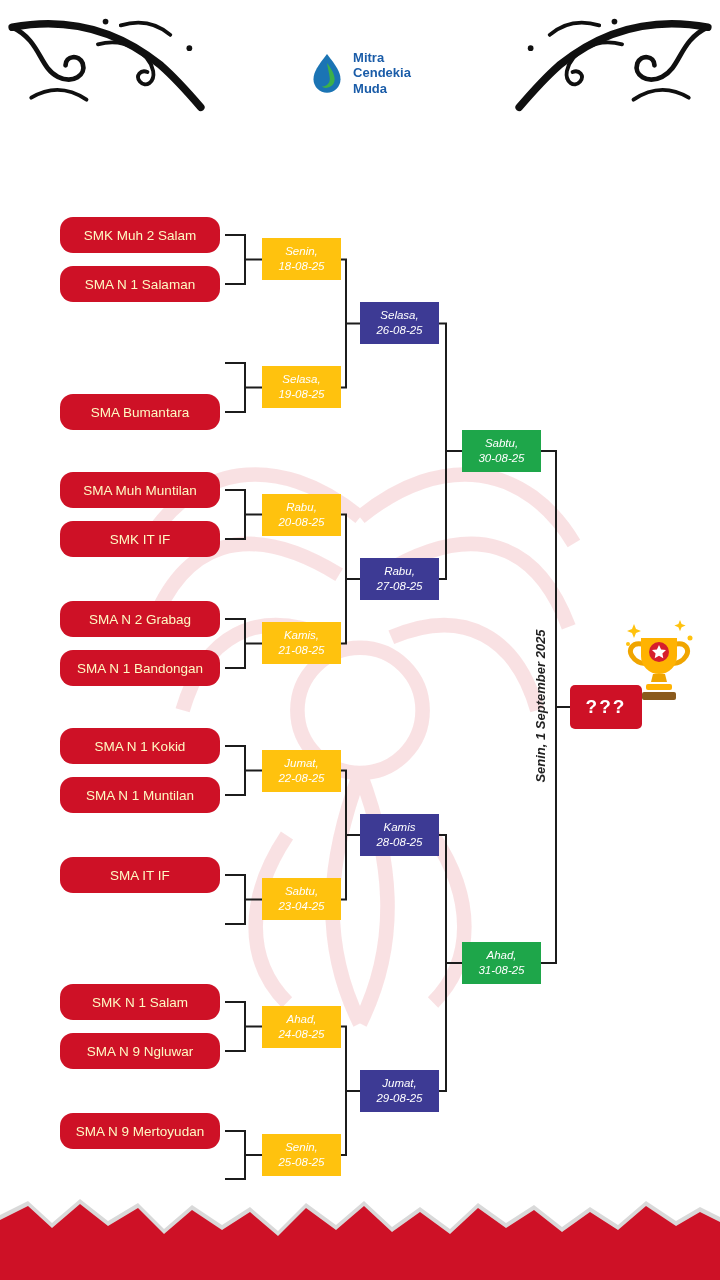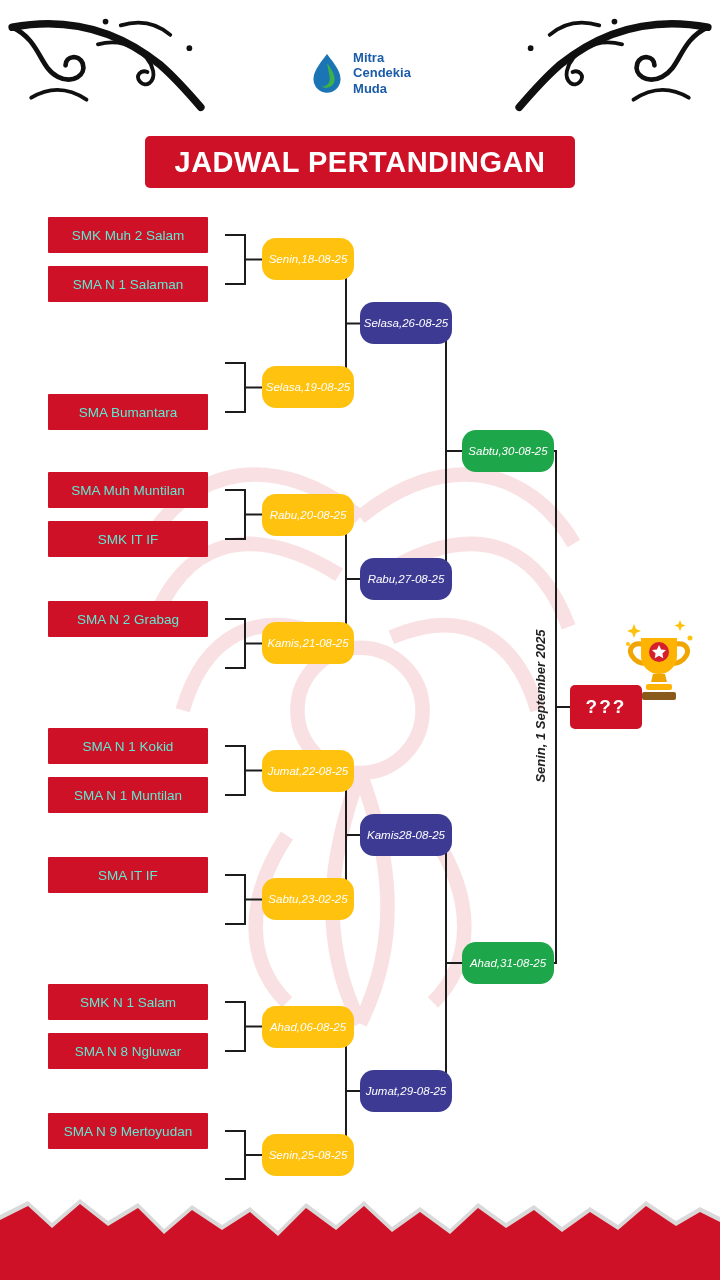--- a/index.html
+++ b/index.html
@@ -18,25 +18,25 @@
   .logo { position:absolute; left:0; right:0; top:44px; display:flex; justify-content:center; align-items:center; gap:8px; z-index:2; }
   .logo-icon { width:36px; height:44px; }
   .logo-text { color:var(--logo-blue); font-weight:bold; font-size:13px; line-height:1.18; }
 
   .title { position:absolute; left:145px; top:130px; width:430px; height:52px; background:var(--red);
     color:#fff; display:flex; align-items:center; justify-content:center; font-weight:bold;
     font-size:29px; letter-spacing:.5px; border-radius:5px; z-index:2; }
 
   .watermark { position:absolute; left:120px; top:380px; width:480px; height:680px; opacity:.13; z-index:0; }
 
-  .team { position:absolute; left:48px; width:160px; height:36px; background:var(--red); color:#5eead4;
-    border-radius:1px; display:flex; align-items:center; justify-content:center; font-size:13.5px; z-index:2; }
-
-  .match { position:absolute; width:92px; height:42px; border-radius:14px; color:#fff; display:flex;
-    flex-direction:row; align-items:center; justify-content:center; font-size:11.5px;
+  .team { position:absolute; left:60px; width:160px; height:36px; background:var(--red); color:#fef9c3;
+    border-radius:13px; display:flex; align-items:center; justify-content:center; font-size:13.5px; z-index:2; }
+
+  .match { position:absolute; width:79px; height:42px; border-radius:0; color:#fff; display:flex;
+    flex-direction:column; align-items:center; justify-content:center; font-size:11.5px;
     font-style:italic; line-height:1.3; text-align:center; z-index:2; }
   .r1 { left:262px; background:var(--yellow); }
   .r2 { left:360px; background:var(--blue); }
   .sf { left:462px; background:var(--green); }
 
   .final-box { position:absolute; left:570px; top:679px; width:72px; height:44px; background:var(--red);
     color:#fff; display:flex; align-items:center; justify-content:center; font-weight:bold;
     font-size:19px; letter-spacing:2px; border-radius:5px; z-index:2; }
 
   .final-date { position:absolute; left:393px; top:690px; width:300px; height:20px;
@@ -80,21 +80,20 @@
       <path d="M20 2 C10 15 5 22 5 30 a15 15 0 0 0 30 0 C35 22 30 15 20 2 z" fill="#1b74b4"></path>
       <path d="M20 12 C26 20 28.5 25.5 28.5 30 a9.5 9.5 0 0 1 -15 7.7 C18 39 24 35 23 28 C22.4 23.5 21 18 20 12 z" fill="#3cb04a"></path>
     </svg>
     <div class="logo-text">
       <div>Mitra</div>
       <div>Cendekia</div>
       <div>Muda</div>
     </div>
   </div>
 
-  <div class="title">JADWAL PERTANDINGAN</div>
 
   <svg class="watermark" viewBox="0 0 460 640" fill="none" stroke="#d3202f">
     <g stroke-width="14">
       <path d="M230 120 C150 55 70 70 25 145"></path>
       <path d="M230 120 C310 55 390 70 435 145"></path>
       <path d="M210 175 C120 120 60 145 30 225"></path>
       <path d="M250 175 C340 120 400 145 430 225"></path>
       <path d="M200 235 C130 205 80 235 60 305"></path>
       <path d="M260 235 C330 205 380 235 400 305"></path>
       <circle cx="230" cy="305" r="60"></circle>
@@ -124,25 +123,26 @@
       <path d="M532 445 H556 V957 H532 M556 701 H570"></path>
     </g>
   </svg>
 
   <div class="team" style="top:211px">SMK Muh 2 Salam</div>
   <div class="team" style="top:260px">SMA N 1 Salaman</div>
   <div class="team" style="top:388px">SMA Bumantara</div>
   <div class="team" style="top:466px">SMA Muh Muntilan</div>
   <div class="team" style="top:515px">SMK IT IF</div>
   <div class="team" style="top:595px">SMA N 2 Grabag</div>
+  <div class="team" style="top:644px">SMA N 1 Bandongan</div>
   <div class="team" style="top:722px">SMA N 1 Kokid</div>
   <div class="team" style="top:771px">SMA N 1 Muntilan</div>
   <div class="team" style="top:851px">SMA IT IF</div>
   <div class="team" style="top:978px">SMK N 1 Salam</div>
-  <div class="team" style="top:1027px">SMA N 8 Ngluwar</div>
+  <div class="team" style="top:1027px">SMA N 9 Ngluwar</div>
   <div class="team" style="top:1107px">SMA N 9 Mertoyudan</div>
 
   <div class="match r1" style="top:232px">
     <span>Senin,</span>
     <span>18-08-25</span>
   </div>
   <div class="match r1" style="top:360px">
     <span>Selasa,</span>
     <span>19-08-25</span>
   </div>
@@ -153,25 +153,25 @@
   <div class="match r1" style="top:616px">
     <span>Kamis,</span>
     <span>21-08-25</span>
   </div>
   <div class="match r1" style="top:744px">
     <span>Jumat,</span>
     <span>22-08-25</span>
   </div>
   <div class="match r1" style="top:872px">
     <span>Sabtu,</span>
-    <span>23-02-25</span>
+    <span>23-04-25</span>
   </div>
   <div class="match r1" style="top:1000px">
     <span>Ahad,</span>
-    <span>06-08-25</span>
+    <span>24-08-25</span>
   </div>
   <div class="match r1" style="top:1128px">
     <span>Senin,</span>
     <span>25-08-25</span>
   </div>
 
   <div class="match r2" style="top:296px">
     <span>Selasa,</span>
     <span>26-08-25</span>
   </div>

